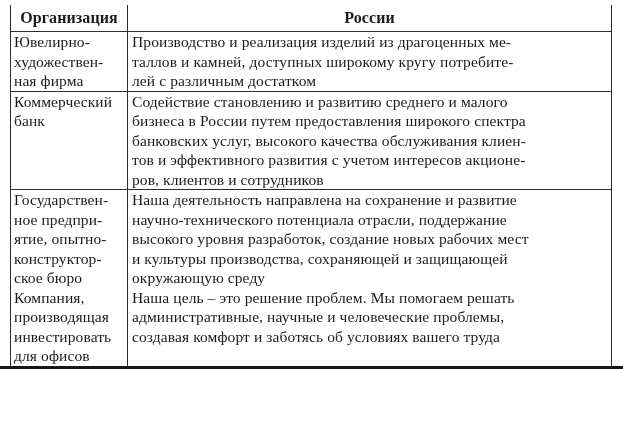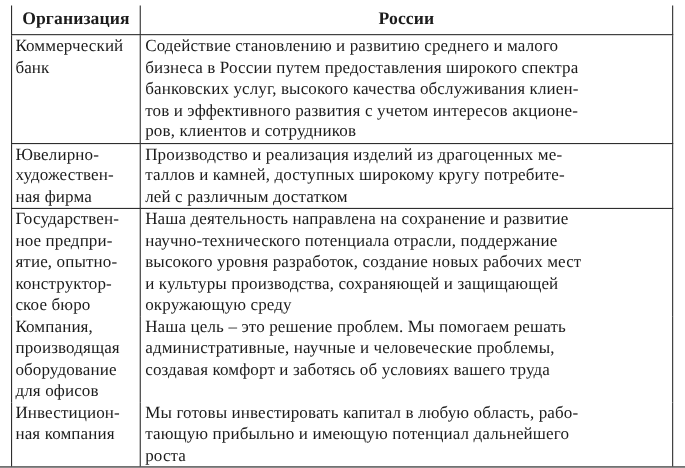--- a/index.html
+++ b/index.html
@@ -66,64 +66,57 @@
 
 <div class="page">
   <div class="tbl">
 
     <div class="tr th sep">
       <div class="td org">Организация</div>
       <div class="td mis">России</div>
     </div>
 
     <div class="tr sep">
+      <div class="td org">Ювелирно-
+художествен-
+ная фирма</div>
+      <div class="td mis">Производство и реализация изделий из драгоценных ме-
+таллов и камней, доступных широкому кругу потребите-
+лей с различным достатком</div>
+    </div>
+
+    <div class="tr sep">
       <div class="td org">Коммерческий
 банк</div>
       <div class="td mis">Содействие становлению и развитию среднего и малого
 бизнеса в России путем предоставления широкого спектра
 банковских услуг, высокого качества обслуживания клиен-
 тов и эффективного развития с учетом интересов акционе-
 ров, клиентов и сотрудников</div>
-    </div>
-
-    <div class="tr sep">
-      <div class="td org">Ювелирно-
-художествен-
-ная фирма</div>
-      <div class="td mis">Производство и реализация изделий из драгоценных ме-
-таллов и камней, доступных широкому кругу потребите-
-лей с различным достатком</div>
     </div>
 
     <div class="tr">
       <div class="td org">Государствен-
 ное предпри-
 ятие, опытно-
 конструктор-
 ское бюро</div>
       <div class="td mis">Наша деятельность направлена на сохранение и развитие
 научно-технического потенциала отрасли, поддержание
 высокого уровня разработок, создание новых рабочих мест
 и культуры производства, сохраняющей и защищающей
 окружающую среду</div>
     </div>
 
     <div class="tr">
       <div class="td org">Компания,
 производящая
-оборудование
+инвестировать
 для офисов</div>
       <div class="td mis">Наша цель – это решение проблем. Мы помогаем решать
 административные, научные и человеческие проблемы,
 создавая комфорт и заботясь об условиях вашего труда</div>
     </div>
 
-    <div class="tr">
-      <div class="td org">Инвестицион-
-ная компания</div>
-      <div class="td mis">Мы готовы инвестировать капитал в любую область, рабо-
-тающую прибыльно и имеющую потенциал дальнейшего
-роста</div>
-    </div>
 
   </div>
   <div class="bottom-rule"></div>
 </div>
 
 </body></html>

